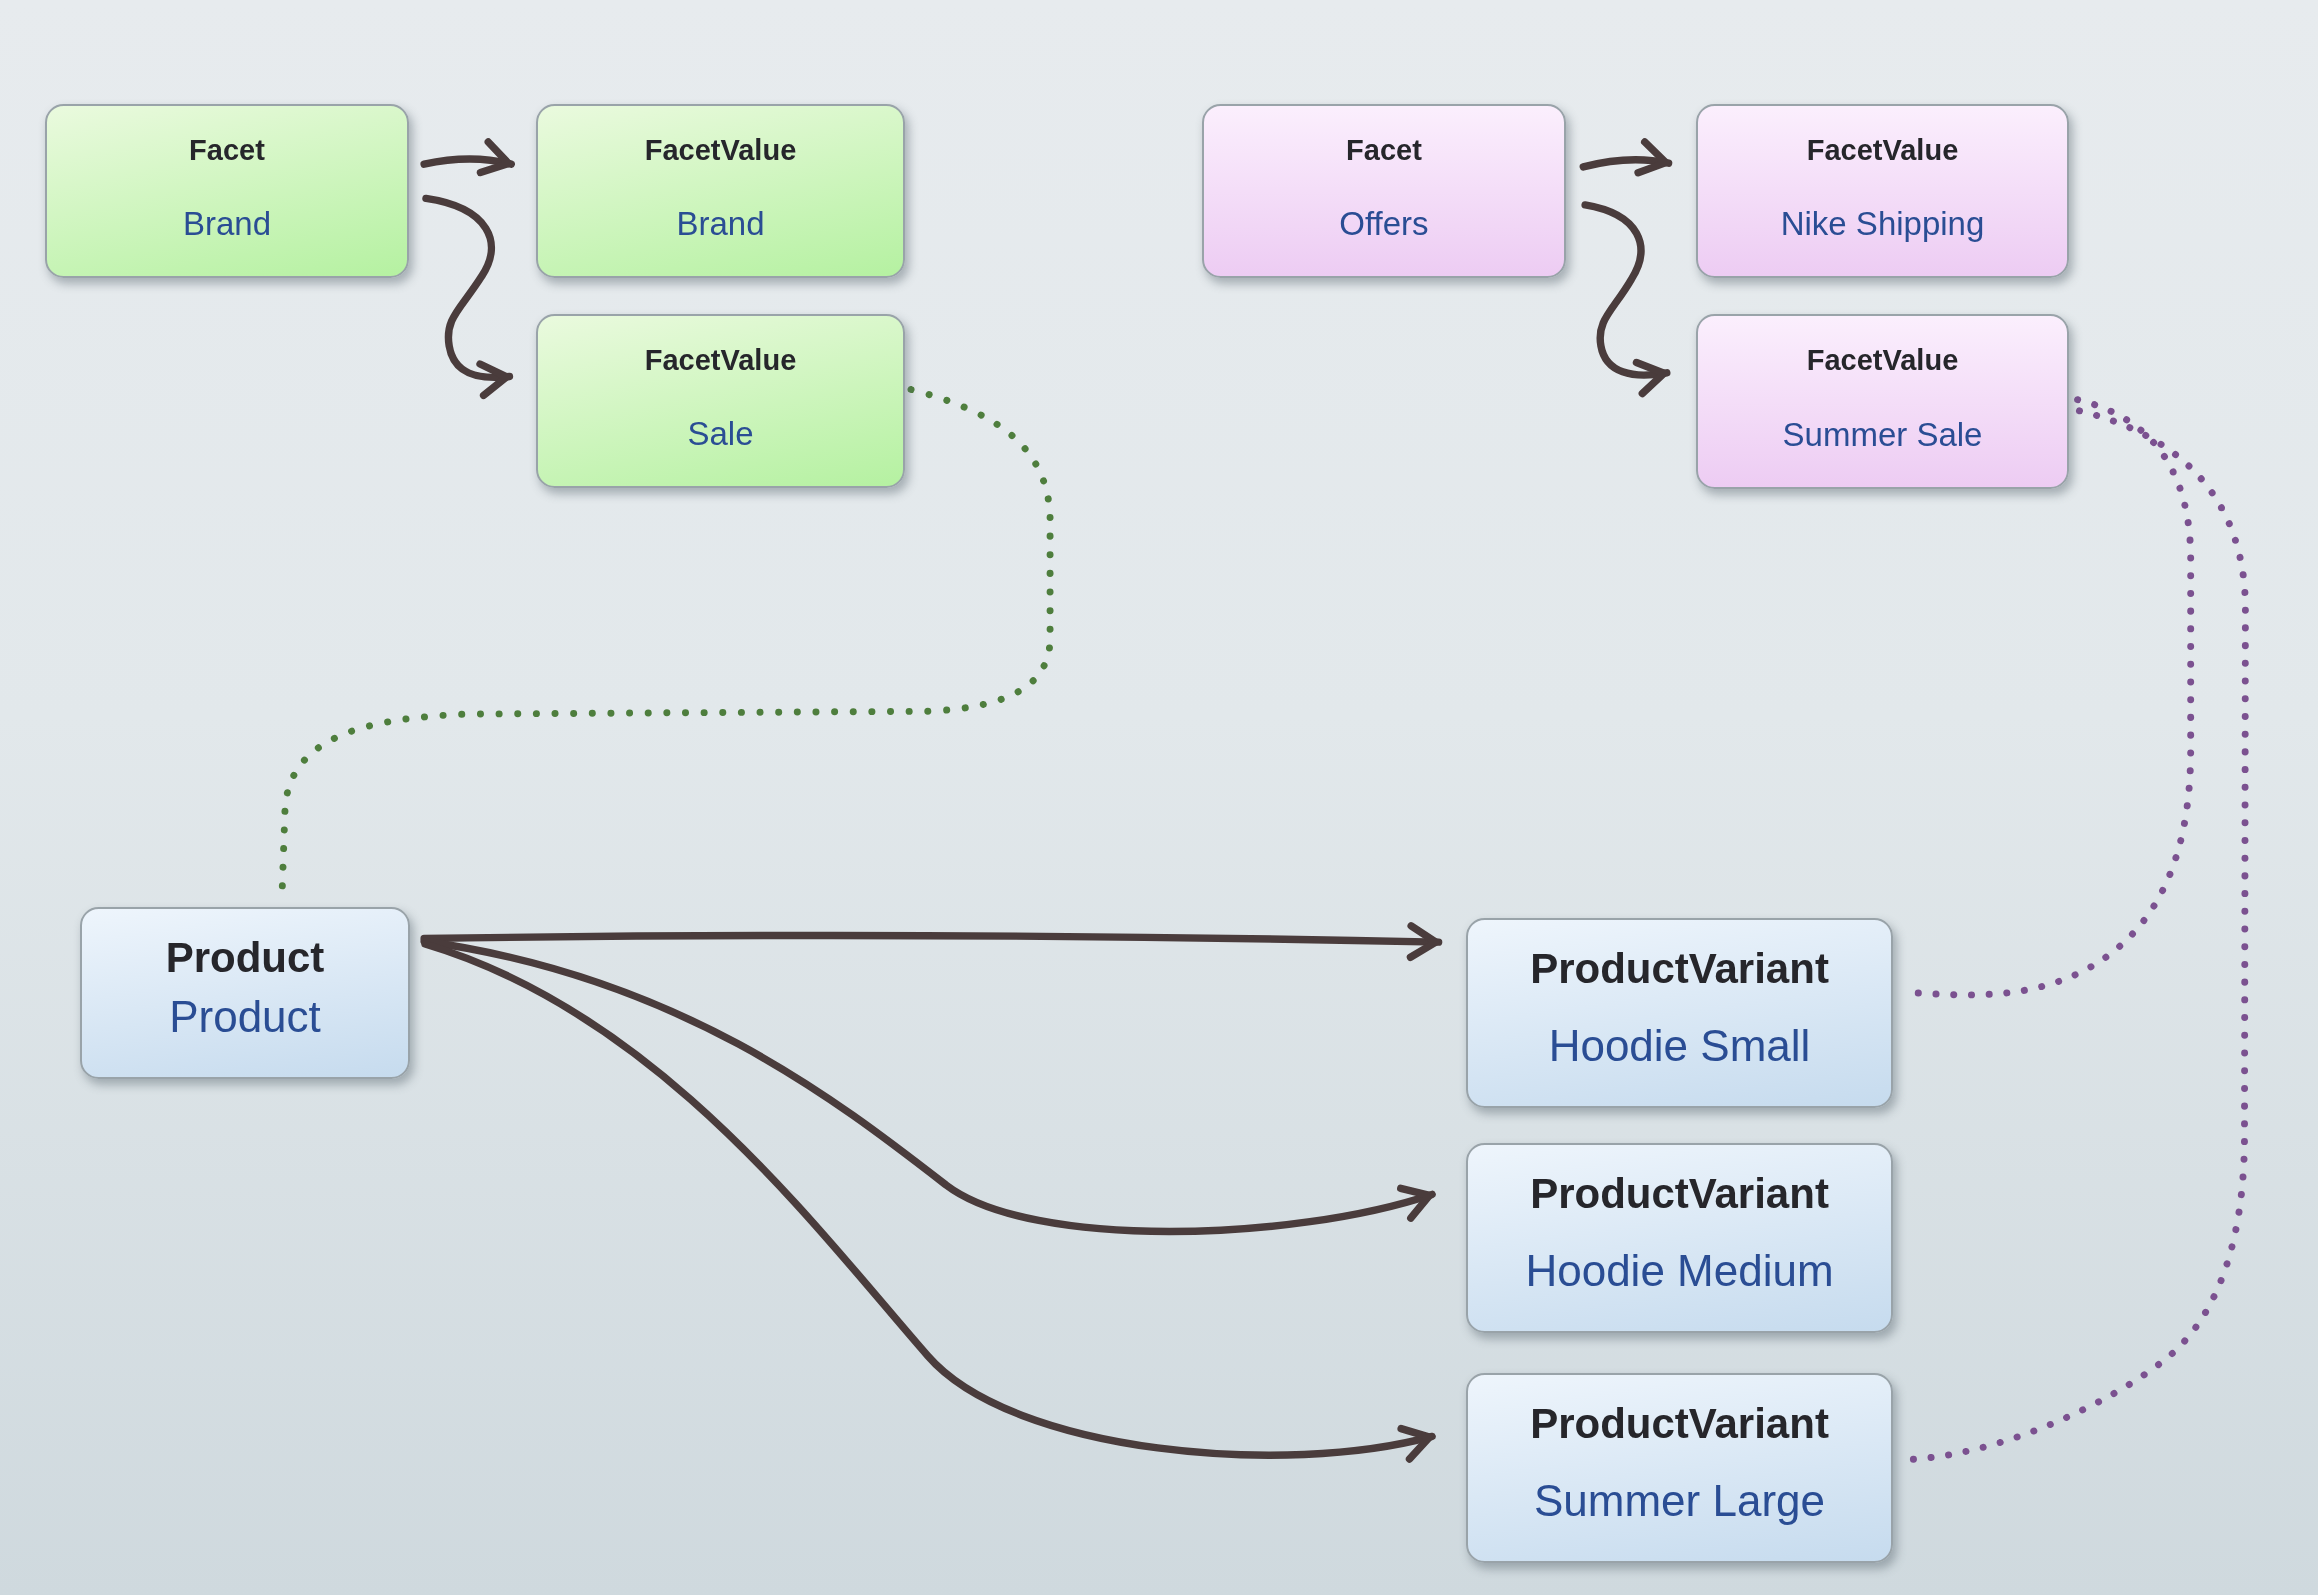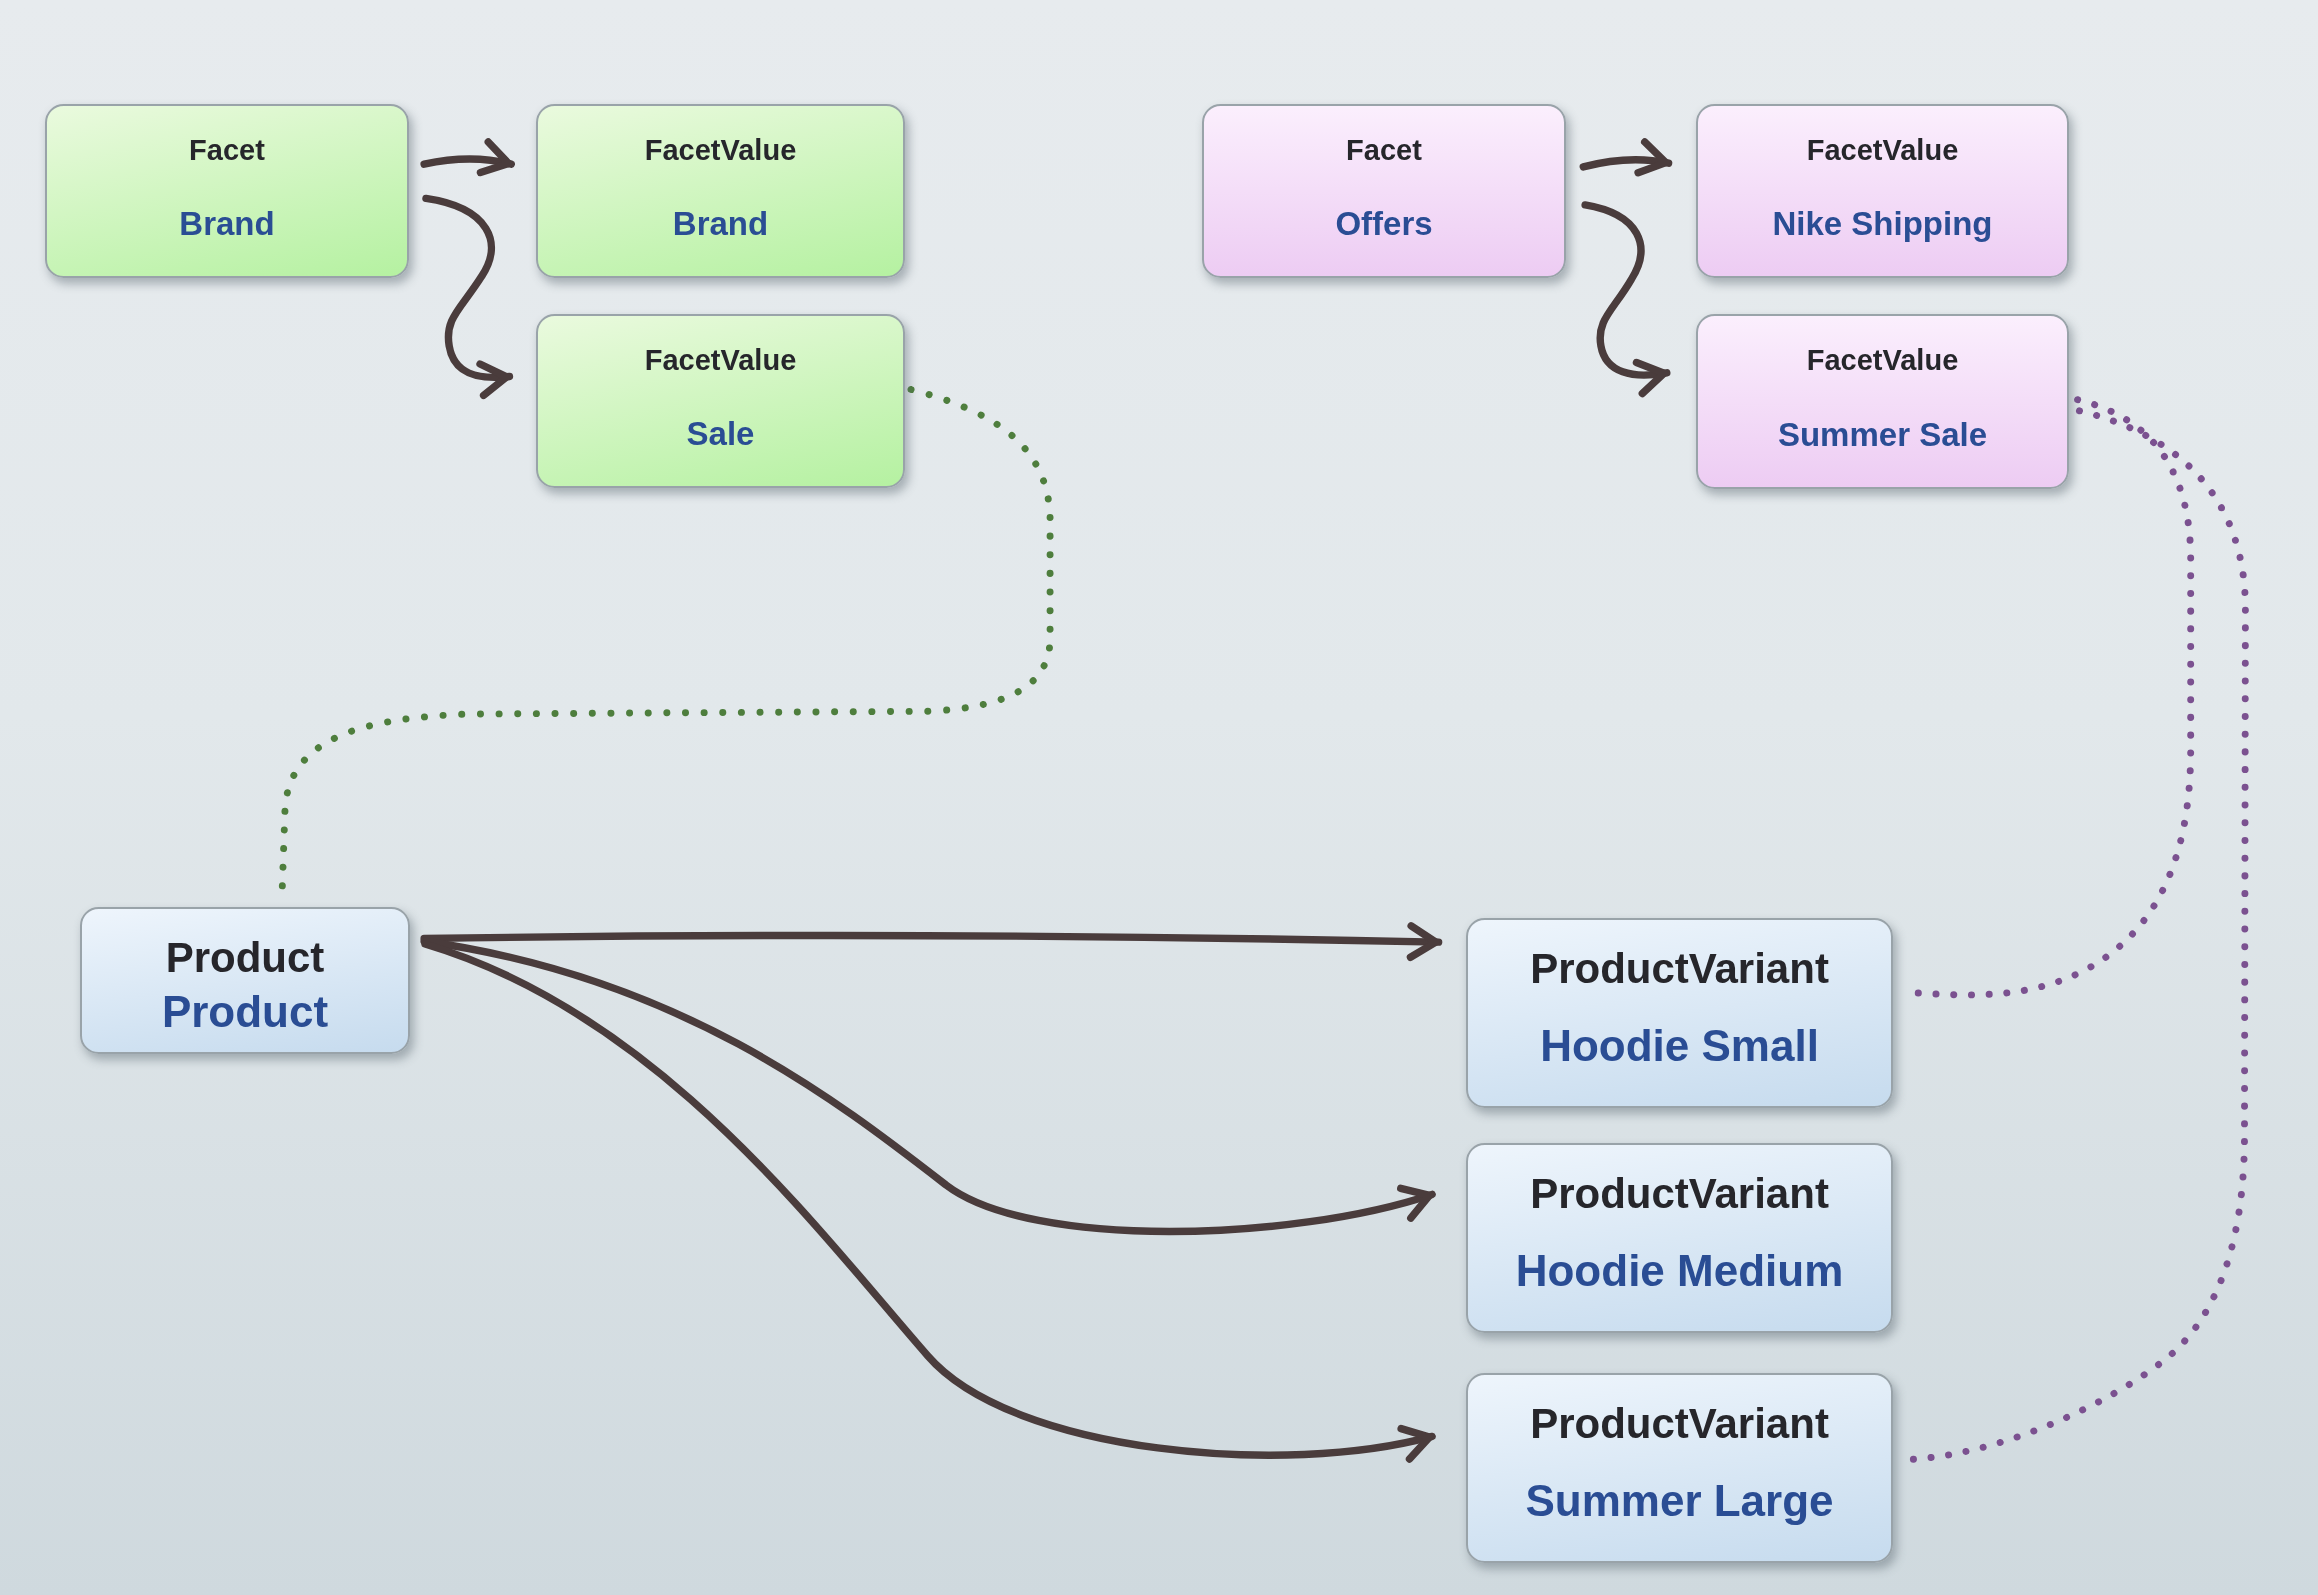--- a/index.html
+++ b/index.html
@@ -57,21 +57,21 @@
   .node.green  { background: linear-gradient(168deg, var(--facet-green-top) 0%, var(--facet-green-bottom) 100%); }
   .node.purple { background: linear-gradient(180deg, var(--facet-purple-top) 0%, var(--facet-purple-bottom) 100%); }
   .node.blue   { background: linear-gradient(172deg, var(--product-blue-top) 0%, var(--product-blue-bottom) 100%); }
 
   .node .ntype {
     font-weight: bold;
     color: var(--type-text);
     white-space: nowrap;
   }
   .node .nvalue {
-    font-weight: bold;
+    font-weight: normal;
     color: var(--value-text);
     white-space: nowrap;
   }
   .node.facet { padding: 26px 7.4px 32px 7.4px; }
   .node.facet .ntype  { font-size: 29px; line-height: 37px; }
   .node.facet .nvalue { font-size: 33px; line-height: 41px; }
 
   .node.big { padding: 23px 7.4px 32px 7.4px; }
   .node.big .ntype  { font-size: 42px; line-height: 52px; }
   .node.big .nvalue { font-size: 44px; line-height: 56px; }
@@ -145,21 +145,21 @@
   <div class="node purple facet" style="left:1696px; top:104px; width:373px; height:174px;">
     <div class="ntype">FacetValue</div>
     <div class="nvalue">Nike Shipping</div>
   </div>
 
   <div class="node purple facet" style="left:1696px; top:314px; width:373px; height:175px;">
     <div class="ntype">FacetValue</div>
     <div class="nvalue">Summer Sale</div>
   </div>
 
-  <div class="node blue big" style="left:80px; top:907px; width:330px; height:147px;">
+  <div class="node blue big" style="left:80px; top:907px; width:330px; height:172px;">
     <div class="ntype">Product</div>
     <div class="nvalue">Product</div>
   </div>
 
   <div class="node blue big" style="left:1466px; top:918px; width:427px; height:190px;">
     <div class="ntype">ProductVariant</div>
     <div class="nvalue">Hoodie Small</div>
   </div>
 
   <div class="node blue big" style="left:1466px; top:1143px; width:427px; height:190px;">

